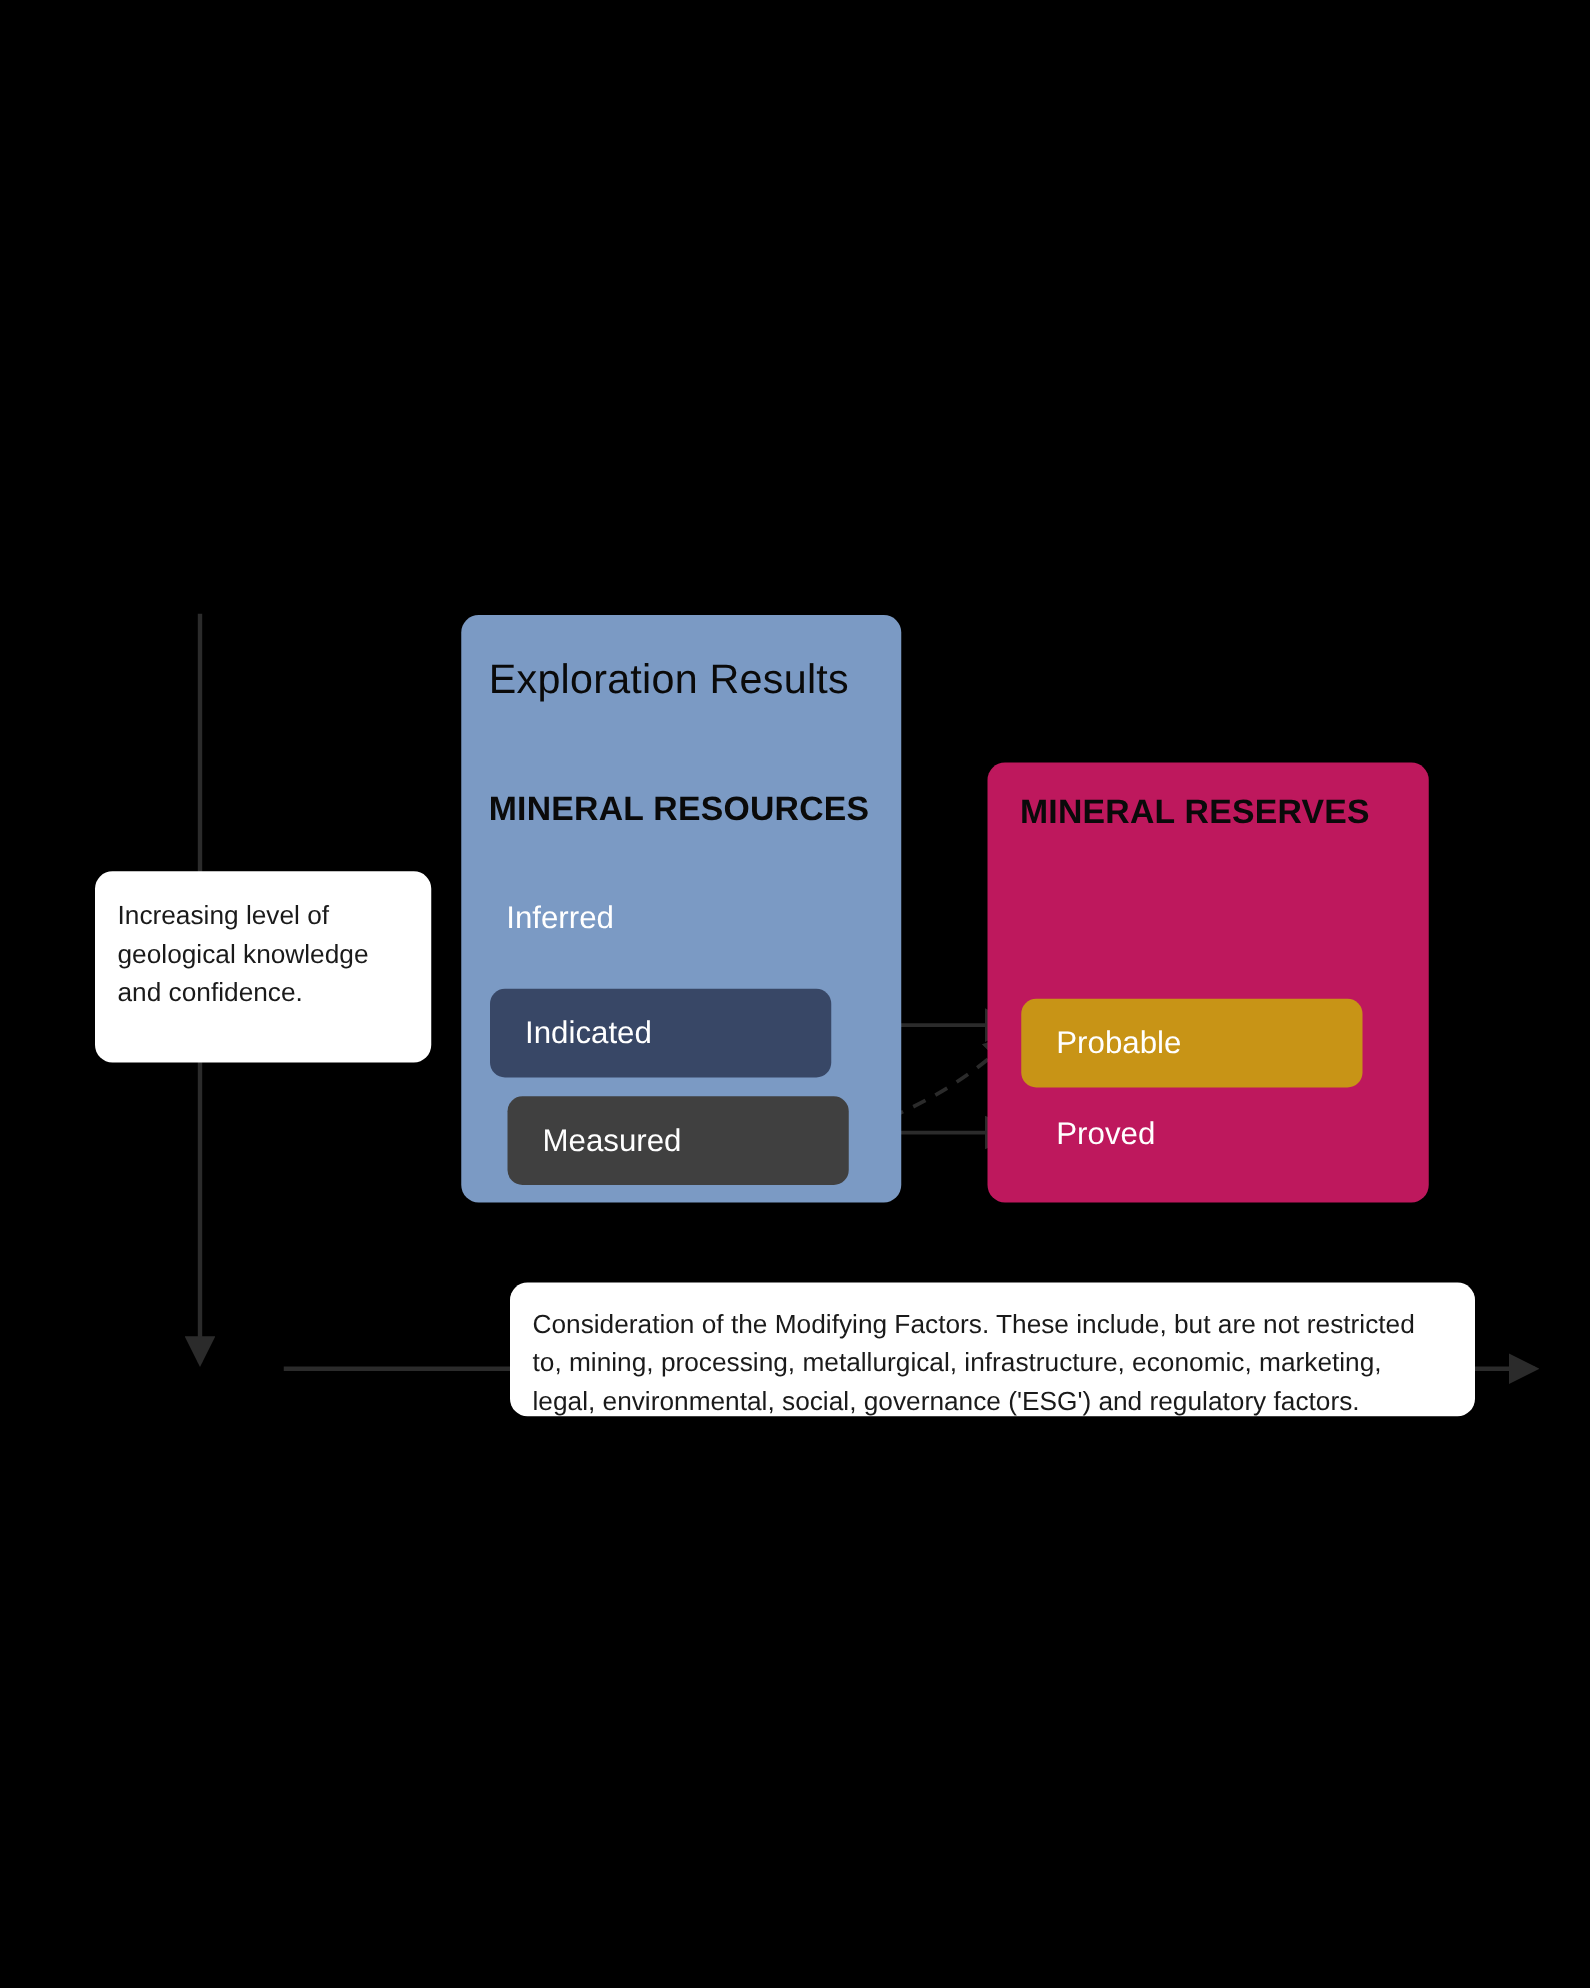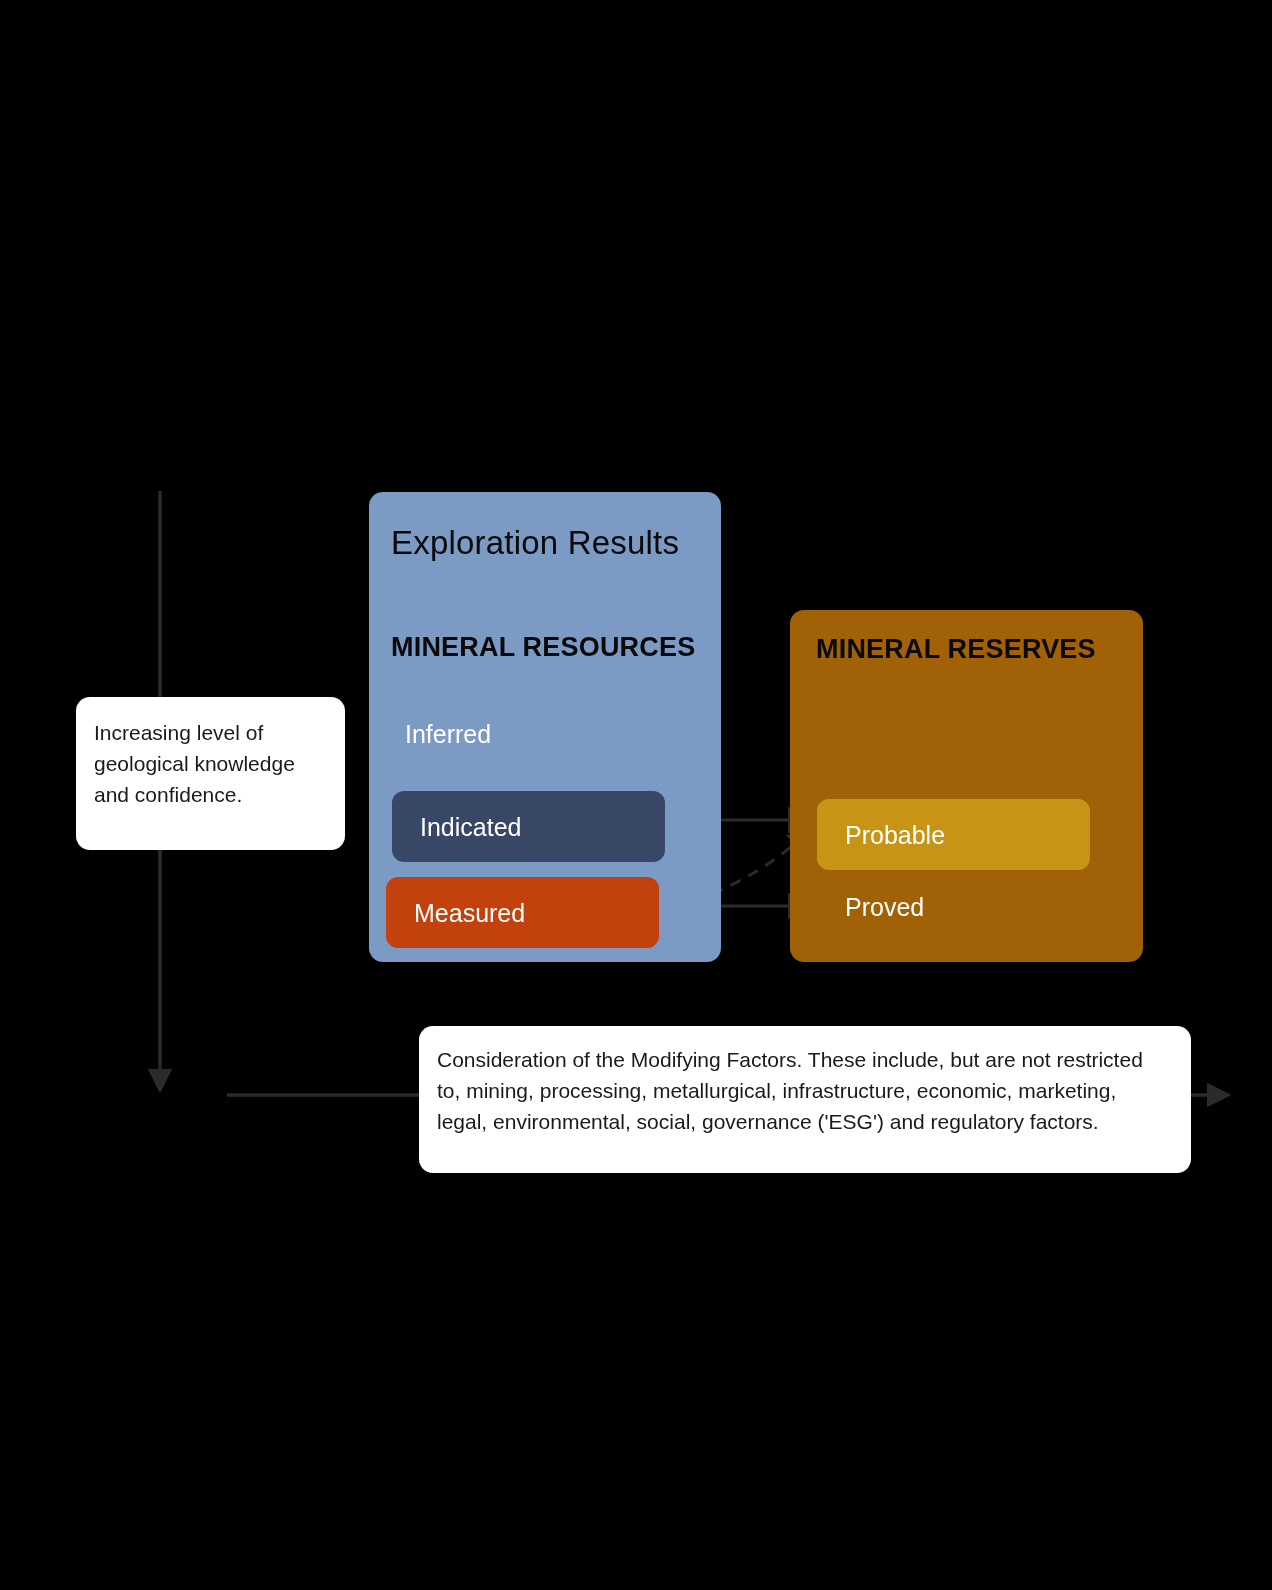--- a/index.html
+++ b/index.html
@@ -28,21 +28,21 @@
     top: 492px;
     width: 352px;
     height: 470px;
     background: #7B9AC4;
   }
   #reserves-panel {
     left: 790px;
     top: 610px;
     width: 353px;
     height: 352px;
-    background: #a16207;
+    background: #be185d;
   }
 
   .panel-heading {
     position: absolute;
     color: #0a0a0a;
     font-size: 27px;
     font-weight: 700;
     letter-spacing: 0.2px;
     white-space: nowrap;
   }
@@ -85,23 +85,23 @@
   }
 
   #cat-inferred { left: 36px; top: 228px; }
   #cat-indicated {
     left: 23px; top: 299px;
     width: 273px; height: 71px;
     background: #384766;
     padding-left: 24px;
   }
   #cat-measured {
-    left: 17px; top: 385px;
+    left: 37px; top: 385px;
     width: 273px; height: 71px;
-    background: #c2410c;
+    background: #404040;
   }
   #cat-probable {
     left: 27px; top: 189px;
     width: 273px; height: 71px;
     background: #C89416;
   }
   #cat-proved { left: 55px; top: 283px; }
 
   
   .callout {
@@ -115,24 +115,24 @@
   #knowledge-callout {
     left: 28px;
     top: 697px;
     width: 269px;
     height: 153px;
     padding: 20px 18px 0 18px;
     font-size: 21px;
     line-height: 31px;
   }
   #modifying-factors-callout {
-    left: 371px;
+    left: 360px;
     top: 1026px;
     width: 772px;
-    height: 147px;
+    height: 107px;
     padding: 18px 24px 0 18px;
     font-size: 21px;
     line-height: 31px;
   }
 
   
   #arrow-layer {
     position: absolute;
     left: 0;
     top: 0;

